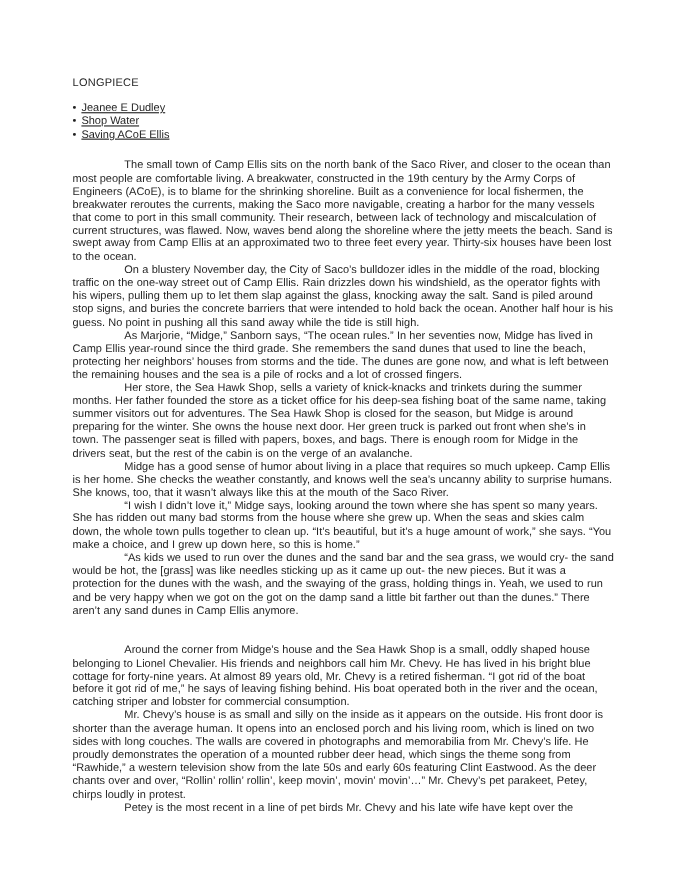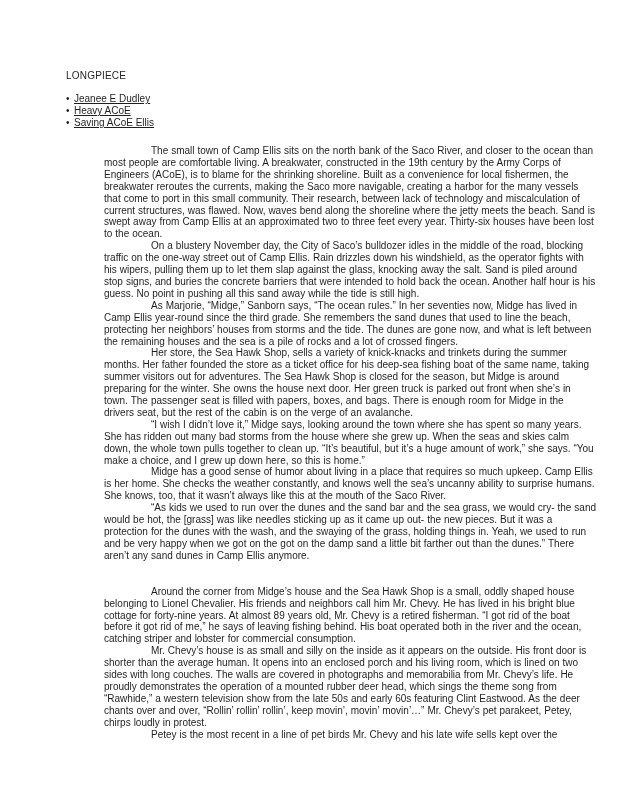--- a/index.html
+++ b/index.html
@@ -38,21 +38,20 @@
     line-height: 12px;
     margin: 0;
     text-decoration: underline;
   }
   .bullet {
     display: inline-block;
     width: 8px;
   }
   .body-text {
     width: 492px;
-    margin-left: 38px;
   }
   .para {
     margin: 0;
     font-size: 10px;
     line-height: 11.9px;
     text-align: left;
     text-indent: 47px;
     word-spacing: 0.2px;
   }
   .section-break {
@@ -64,38 +63,38 @@
 
 <div class="page">
 
   <div class="doc-title">LONGPIECE</div>
 
   <ul class="byline">
     <li>
       <span class="bullet">•</span><span>Jeanee E Dudley</span>
     </li>
     <li>
-      <span class="bullet">•</span><span>Heavy ACoE</span>
+      <span class="bullet">•</span><span>Shop Water</span>
     </li>
     <li>
       <span class="bullet">•</span><span>Saving ACoE Ellis</span>
     </li>
   </ul>
 
   <div class="body-text">
 
     <p class="para">The small town of Camp Ellis sits on the north bank of the Saco River, and closer to the ocean than most people are comfortable living. A breakwater, constructed in the 19th century by the Army Corps of Engineers (ACoE), is to blame for the shrinking shoreline. Built as a convenience for local fishermen, the breakwater reroutes the currents, making the Saco more navigable, creating a harbor for the many vessels that come to port in this small community. Their research, between lack of technology and miscalculation of current structures, was flawed. Now, waves bend along the shoreline where the jetty meets the beach. Sand is swept away from Camp Ellis at an approximated two to three feet every year. Thirty-six houses have been lost to the ocean.</p>
     <p class="para">On a blustery November day, the City of Saco’s bulldozer idles in the middle of the road, blocking traffic on the one-way street out of Camp Ellis. Rain drizzles down his windshield, as the operator fights with his wipers, pulling them up to let them slap against the glass, knocking away the salt. Sand is piled around stop signs, and buries the concrete barriers that were intended to hold back the ocean. Another half hour is his guess. No point in pushing all this sand away while the tide is still high.</p>
     <p class="para">As Marjorie, “Midge,” Sanborn says, “The ocean rules.” In her seventies now, Midge has lived in Camp Ellis year-round since the third grade. She remembers the sand dunes that used to line the beach, protecting her neighbors’ houses from storms and the tide. The dunes are gone now, and what is left between the remaining houses and the sea is a pile of rocks and a lot of crossed fingers.</p>
     <p class="para">Her store, the Sea Hawk Shop, sells a variety of knick-knacks and trinkets during the summer months. Her father founded the store as a ticket office for his deep-sea fishing boat of the same name, taking summer visitors out for adventures. The Sea Hawk Shop is closed for the season, but Midge is around preparing for the winter. She owns the house next door. Her green truck is parked out front when she’s in town. The passenger seat is filled with papers, boxes, and bags. There is enough room for Midge in the drivers seat, but the rest of the cabin is on the verge of an avalanche.</p>
+    <p class="para">Midge has a good sense of humor about living in a place that requires so much upkeep. Camp Ellis is her home. She checks the weather constantly, and knows well the sea’s uncanny ability to surprise humans. She knows, too, that it wasn’t always like this at the mouth of the Saco River.</p>
     <p class="para">“I wish I didn’t love it,” Midge says, looking around the town where she has spent so many years. She has ridden out many bad storms from the house where she grew up. When the seas and skies calm down, the whole town pulls together to clean up. “It’s beautiful, but it’s a huge amount of work,” she says. “You make a choice, and I grew up down here, so this is home.”</p>
-    <p class="para">Midge has a good sense of humor about living in a place that requires so much upkeep. Camp Ellis is her home. She checks the weather constantly, and knows well the sea’s uncanny ability to surprise humans. She knows, too, that it wasn’t always like this at the mouth of the Saco River.</p>
     <p class="para">“As kids we used to run over the dunes and the sand bar and the sea grass, we would cry- the sand would be hot, the [grass] was like needles sticking up as it came up out- the new pieces. But it was a protection for the dunes with the wash, and the swaying of the grass, holding things in. Yeah, we used to run and be very happy when we got on the got on the damp sand a little bit farther out than the dunes.” There aren’t any sand dunes in Camp Ellis anymore.</p>
 
     <div class="section-break"></div>
 
     <p class="para">Around the corner from Midge’s house and the Sea Hawk Shop is a small, oddly shaped house belonging to Lionel Chevalier. His friends and neighbors call him Mr. Chevy. He has lived in his bright blue cottage for forty-nine years. At almost 89 years old, Mr. Chevy is a retired fisherman. “I got rid of the boat before it got rid of me,” he says of leaving fishing behind. His boat operated both in the river and the ocean, catching striper and lobster for commercial consumption.</p>
     <p class="para">Mr. Chevy’s house is as small and silly on the inside as it appears on the outside. His front door is shorter than the average human. It opens into an enclosed porch and his living room, which is lined on two sides with long couches. The walls are covered in photographs and memorabilia from Mr. Chevy’s life. He proudly demonstrates the operation of a mounted rubber deer head, which sings the theme song from “Rawhide,” a western television show from the late 50s and early 60s featuring Clint Eastwood. As the deer chants over and over, “Rollin’ rollin’ rollin’, keep movin’, movin’ movin’…” Mr. Chevy’s pet parakeet, Petey, chirps loudly in protest.</p>
-    <p class="para">Petey is the most recent in a line of pet birds Mr. Chevy and his late wife sells kept over the</p>
+    <p class="para">Petey is the most recent in a line of pet birds Mr. Chevy and his late wife have kept over the</p>
 
   </div>
 
 </div>
 
 </body></html>

